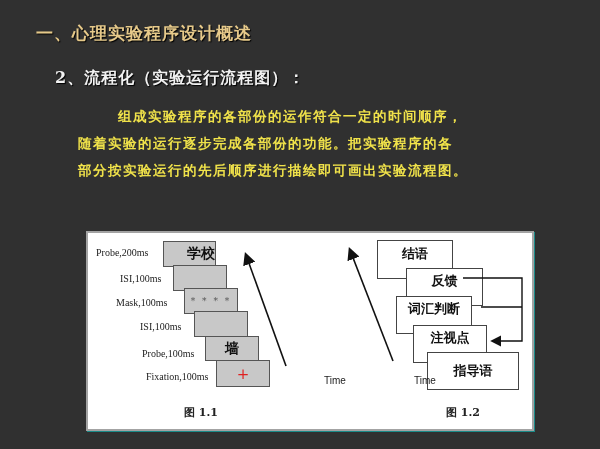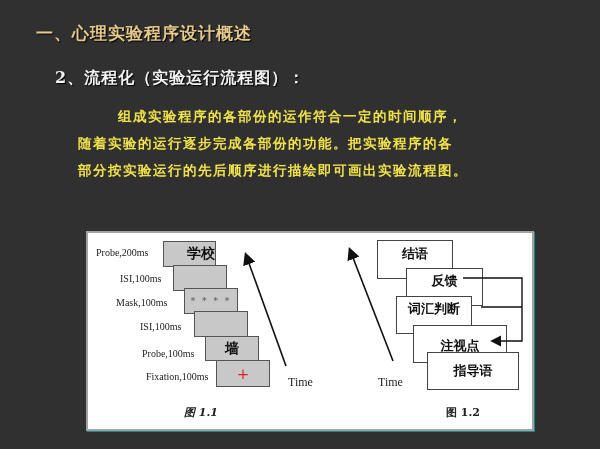--- a/index.html
+++ b/index.html
@@ -49,21 +49,21 @@
   .wbox {
     position: absolute; background: #fff; border: 1.5px solid #444;
     box-sizing: border-box; display: flex; align-items: center; justify-content: center;
     font-family: "DejaVu Sans", "Liberation Sans", sans-serif;
     font-size: 13px; font-weight: bold; color: #111;
   }
   .caption {
     position: absolute; font-size: 11px; font-weight: bold; color: #222;
     font-family: "DejaVu Serif", "Liberation Serif", serif; white-space: nowrap;
   }
-  .timelbl { position: absolute; font-family: Liberation Serif, serif; font-size: 12px; color: #222; }
+  .timelbl { position: absolute; font-family: Liberation Sans, sans-serif; font-size: 10px; color: #222; margin-left: 36px; }
   svg.overlay { position: absolute; left: 0; top: 0; }
 </style>
 </head>
 <body>
 
 <div class="slide">
   <div class="heading1">一、心理实验程序设计概述</div>
   <div class="heading2">2、流程化（实验运行流程图）：</div>
 
   <div class="para">
@@ -91,34 +91,34 @@
       </div>
       <div class="gbox" style="left:106px; top:78px; width:54px; height:26px;"></div>
       <div class="gbox" style="left:117px; top:103px; width:54px; height:25px;">
         <span>墙</span>
       </div>
       <div class="gbox" style="left:128px; top:127px; width:54px; height:27px;">
         <span class="cross">+</span>
       </div>
 
       <span class="timelbl" style="left:200px; top:142px;">Time</span>
-      <span class="caption" style="left:96px; top:172px;font-style:italic;">图 1.1</span>
+      <span class="caption" style="left:96px; top:172px;">图 1.1</span>
     </div>
 
     <div>
       <div class="wbox" style="left:289px; top:7px; width:76px; height:39px; align-items:flex-start; padding-top:4px;">
         <span>结语</span>
       </div>
       <div class="wbox" style="left:298px; top:35px; width:77px; height:38px; align-items:flex-start; padding-top:3px;margin-left:20px;">
         <span>反馈</span>
       </div>
       <div class="wbox" style="left:308px; top:63px; width:76px; height:38px; align-items:flex-start; padding-top:3px;">
         <span>词汇判断</span>
       </div>
-      <div class="wbox" style="left:325px; top:92px; width:94px; height:38px; align-items:center; padding-top:3px;">
+      <div class="wbox" style="left:325px; top:92px; width:74px; height:38px; align-items:flex-start; padding-top:3px;">
         <span>注视点</span>
       </div>
       <div class="wbox" style="left:339px; top:119px; width:92px; height:38px;">
         <span>指导语</span>
       </div>
 
       <span class="timelbl" style="left:290px; top:142px;">Time</span>
       <span class="caption" style="left:358px; top:172px;">图 1.2</span>
     </div>
 

